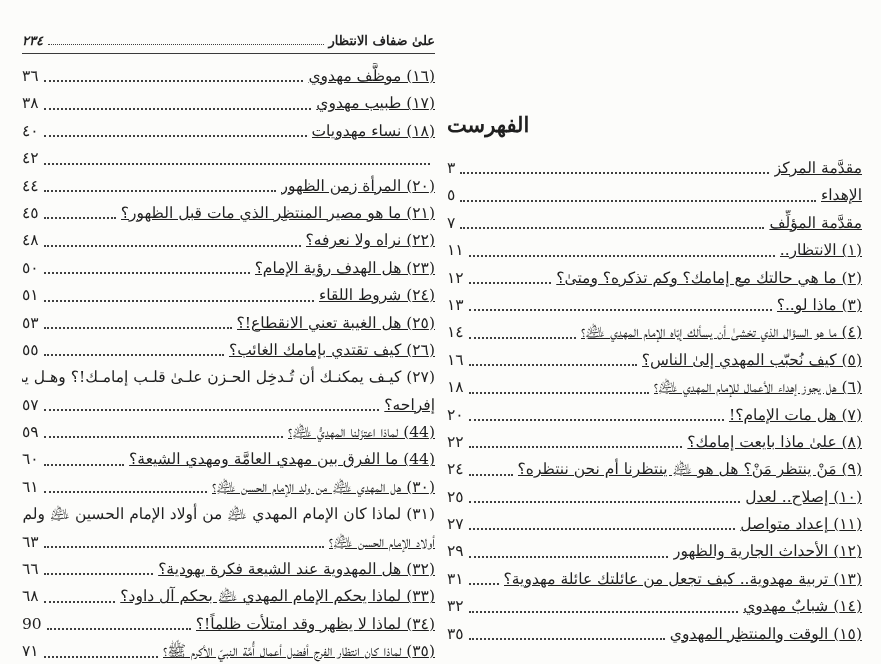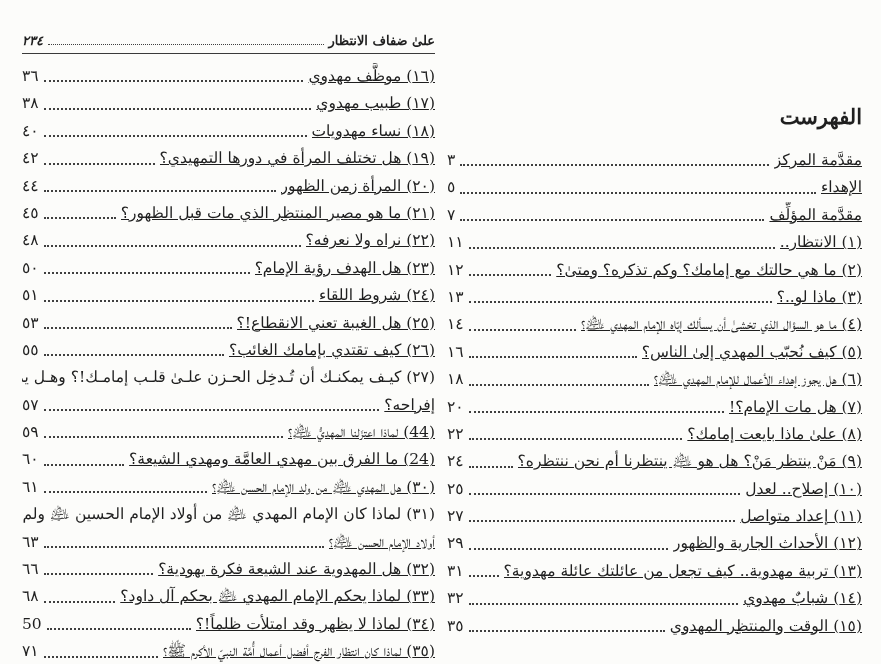--- a/index.html
+++ b/index.html
@@ -27,22 +27,22 @@
     padding-bottom: 5px;
     border-bottom: 1px solid var(--rule);
     margin-bottom: 9px;
     height: 24px;
   }
   .running-header .rh-title { white-space: nowrap; }
   .running-header .rh-page  { white-space: nowrap; font-style: italic; }
 
   .toc-title {
     font-size: 21px; font-weight: bold;
-    text-align: right;
-    margin: 0 0 18px 0;
+    text-align: left;
+    margin: 8px 0 18px 0;
     letter-spacing: 1px;
   }
 
   .toc { display: block; }
   .entry { display: block; }
   .pre {
     line-height: 27.4px;
     font-size: 15.5px;
     white-space: nowrap;
     overflow: hidden;
@@ -107,21 +107,20 @@
           <div class="row">
             <span class="label">(١٨) نساء مهدويات</span>
             <span class="dots"></span>
             <span class="pg">٤٠</span>
           </div>
         </div>
 
         <div class="entry">
 
           <div class="row">
-            <span class="label">(١٩) هل تختلف المرأة في دورها التمهيدي؟</span>
             <span class="dots"></span>
             <span class="pg">٤٢</span>
           </div>
         </div>
 
         <div class="entry">
 
           <div class="row">
             <span class="label">(٢٠) المرأة زمن الظهور</span>
             <span class="dots"></span>
@@ -197,21 +196,21 @@
           <div class="row">
             <span class="label">(44) لماذا اعتزَلنا المهديُّ ﵇؟</span>
             <span class="dots"></span>
             <span class="pg">٥٩</span>
           </div>
         </div>
 
         <div class="entry">
 
           <div class="row">
-            <span class="label">(24) ما الفرق بين مهدي العامَّة ومهدي الشيعة؟</span>
+            <span class="label">(44) ما الفرق بين مهدي العامَّة ومهدي الشيعة؟</span>
             <span class="dots"></span>
             <span class="pg">٦٠</span>
           </div>
         </div>
 
         <div class="entry">
 
           <div class="row">
             <span class="label">(٣٠) هل المهدي ﵇ من ولد الإمام الحسن ﵇؟</span>
             <span class="dots"></span>
@@ -244,21 +243,21 @@
             <span class="dots"></span>
             <span class="pg">٦٨</span>
           </div>
         </div>
 
         <div class="entry">
 
           <div class="row">
             <span class="label">(٣٤) لماذا لا يظهر وقد امتلأت ظلماً!؟</span>
             <span class="dots"></span>
-            <span class="pg">50</span>
+            <span class="pg">90</span>
           </div>
         </div>
 
         <div class="entry">
 
           <div class="row">
             <span class="label">(٣٥) لماذا كان انتظار الفرج أفضل أعمال أُمَّة النبيّ الأكرم ﷺ؟</span>
             <span class="dots"></span>
             <span class="pg">٧١</span>
           </div>

